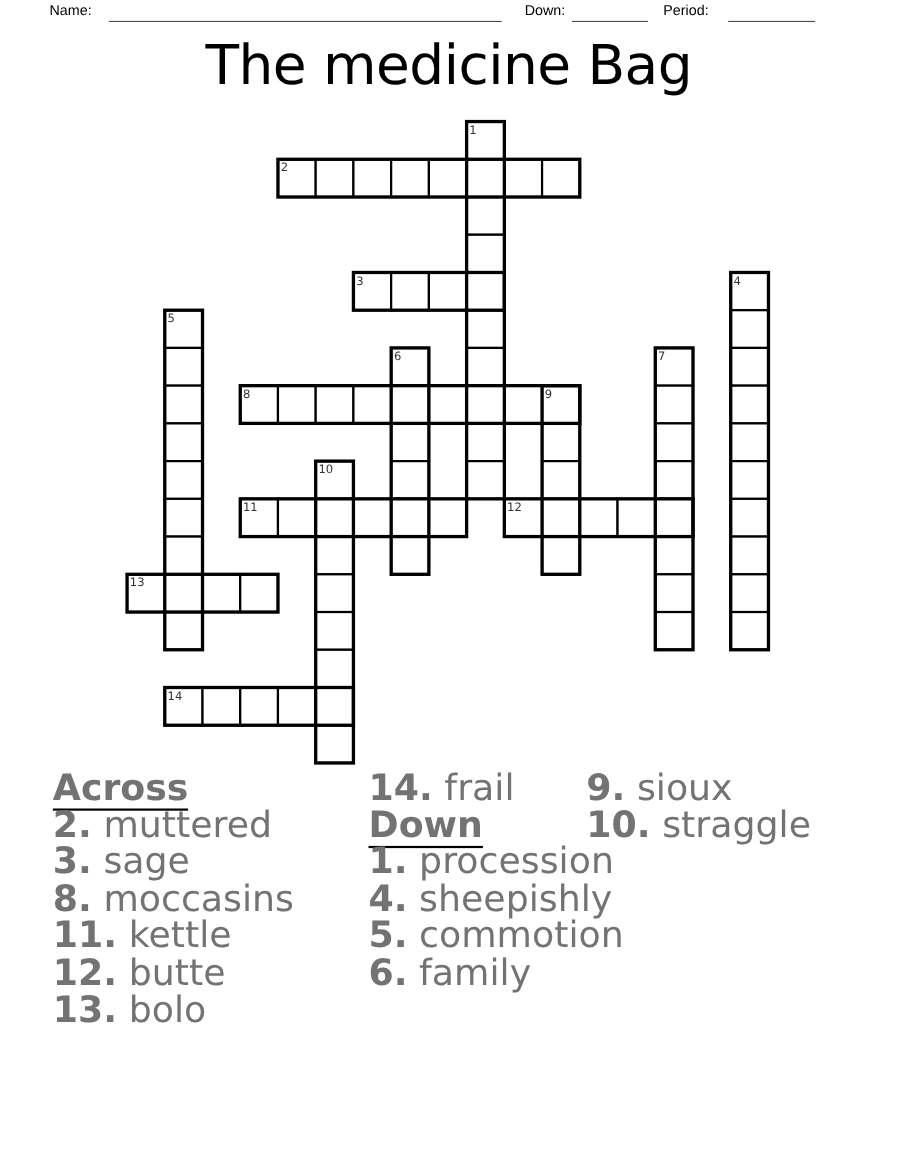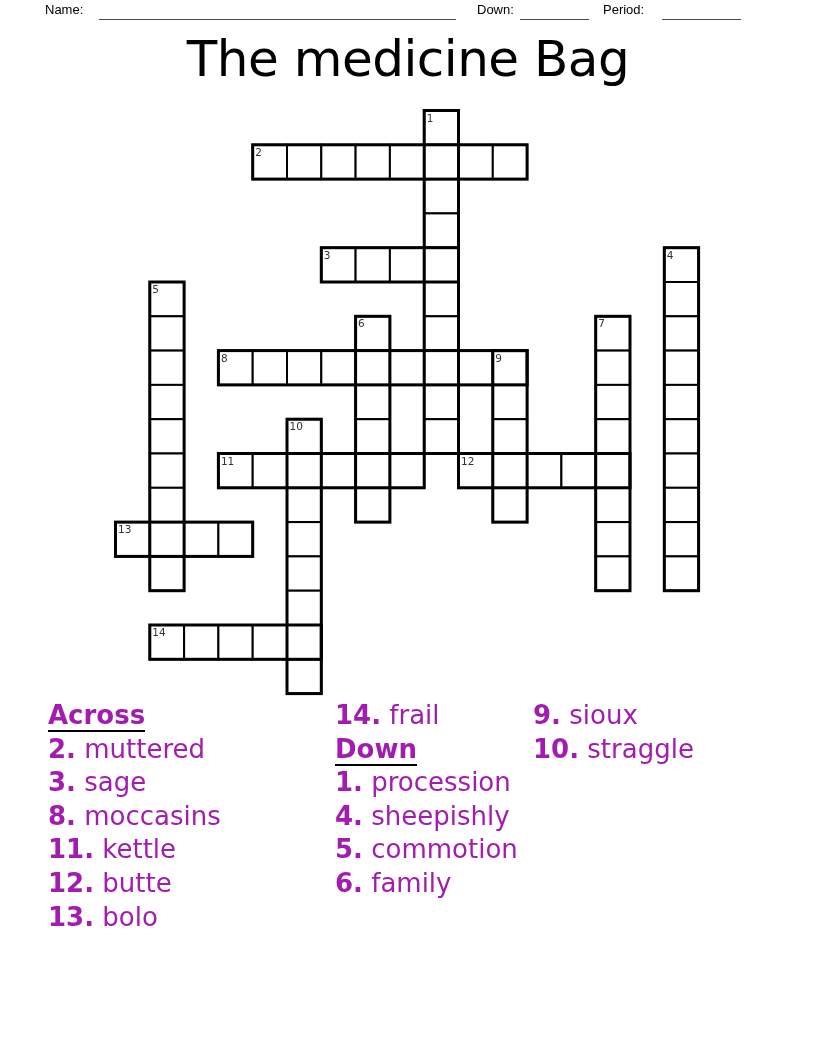--- a/index.html
+++ b/index.html
@@ -38,21 +38,21 @@
     letter-spacing: -0.5px;
   }
 
   
   #crossword-grid { position: absolute; }
   #crossword-grid text { font-family: "DejaVu Sans", sans-serif; }
 
   
   .clue-col {
     position: absolute; top: 699px;
-    font-size: 26px; line-height: 33.6px; color: #a21caf;
+    font-size: 33px; line-height: 33.6px; color: #737373;
     white-space: nowrap;
   }
   #clue-col-1 { left: 48px; }
   #clue-col-2 { left: 291px; margin-left: 44px; }
   #clue-col-3 { left: 533px; }
   .clue-heading .hd {
     font-weight: bold;
     border-bottom: 2.5px solid #000;
     padding-bottom: 0px;
   }

